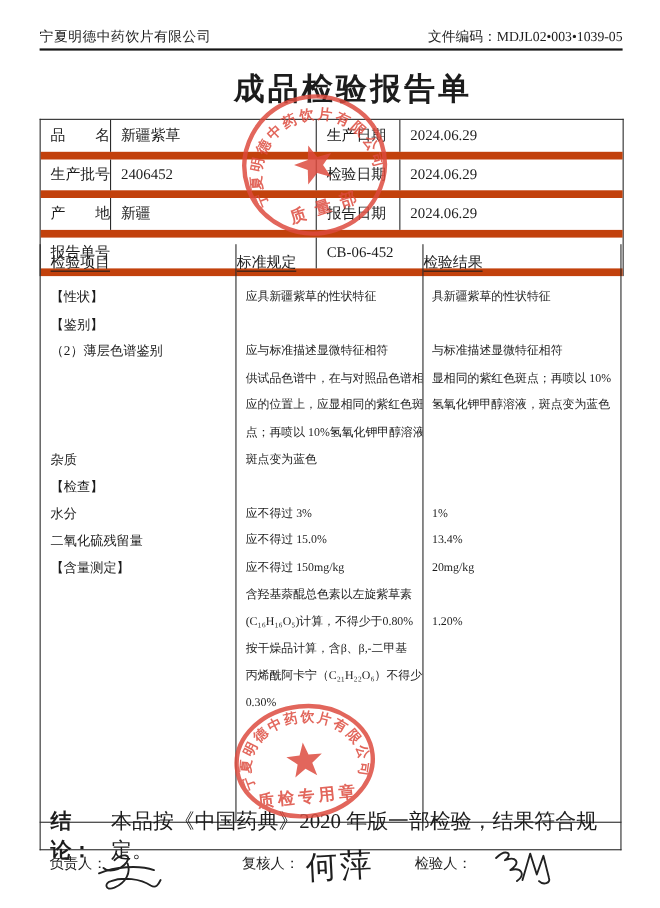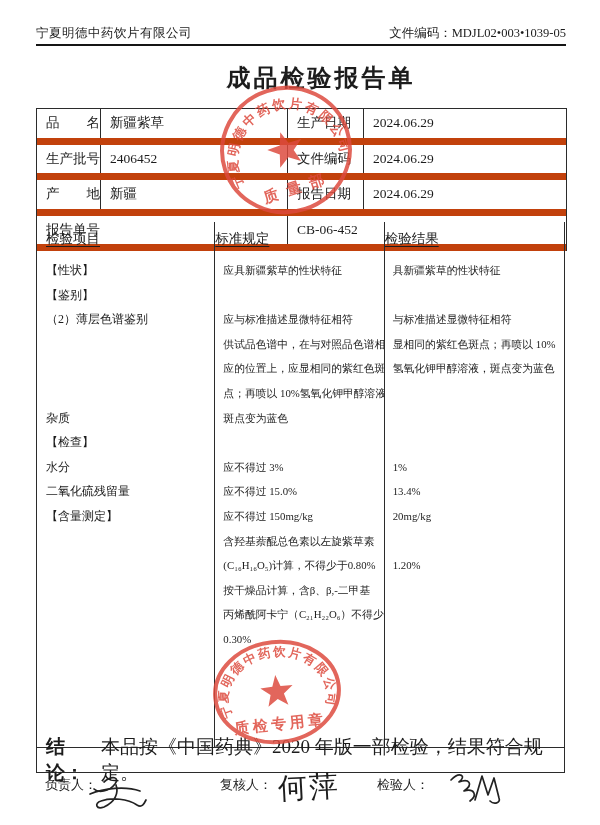--- a/index.html
+++ b/index.html
@@ -9,21 +9,21 @@
     overflow:hidden;
   }
   .abs{position:absolute;}
 
   
   #hdr-left{left:36px;top:25px;font-size:12.5px;letter-spacing:.5px;}
   #hdr-right{right:34px;top:25px;font-size:12.5px;}
   #hdr-rule{left:36px;right:34px;top:44px;height:2px;background:#151515;}
 
   
-  #title{left:14px;right:0;top:62px;text-align:center;font-size:24px;font-weight:bold;letter-spacing:3px;margin-left:28px;}
+  #title{left:14px;right:0;top:62px;text-align:center;font-size:28px;font-weight:bold;letter-spacing:3px;margin-left:28px;}
 
   
   #info{left:36px;top:108px;width:529px;border:1px solid #2b2b2b;border-bottom:none;font-size:13.5px;}
   .irow{display:grid;grid-template-columns:64px 187px 76px 202px;height:28.5px;border-bottom:7px solid #c2410c;}
   .irow.span{grid-template-columns:251px 278px;}
   .icell{padding:0 0 0 9px;display:flex;align-items:center;border-right:1px solid #2b2b2b;overflow:hidden;white-space:nowrap;}
   .icell:last-child{border-right:none;}
 
   
   #main{left:36px;top:222px;width:529px;height:526px;border:1px solid #2b2b2b;border-top:none;display:flex;box-sizing:border-box;}
@@ -70,21 +70,21 @@
 <div class="abs" id="info">
   <div class="irow">
     <div class="icell">品　　名</div>
     <div class="icell">新疆紫草</div>
     <div class="icell">生产日期</div>
     <div class="icell">2024.06.29</div>
   </div>
   <div class="irow">
     <div class="icell">生产批号</div>
     <div class="icell">2406452</div>
-    <div class="icell">文件编码</div>
+    <div class="icell">检验日期</div>
     <div class="icell">2024.06.29</div>
   </div>
   <div class="irow">
     <div class="icell">产　　地</div>
     <div class="icell">新疆</div>
     <div class="icell">报告日期</div>
     <div class="icell">2024.06.29</div>
   </div>
   <div class="irow span">
     <div class="icell">报告单号</div>

